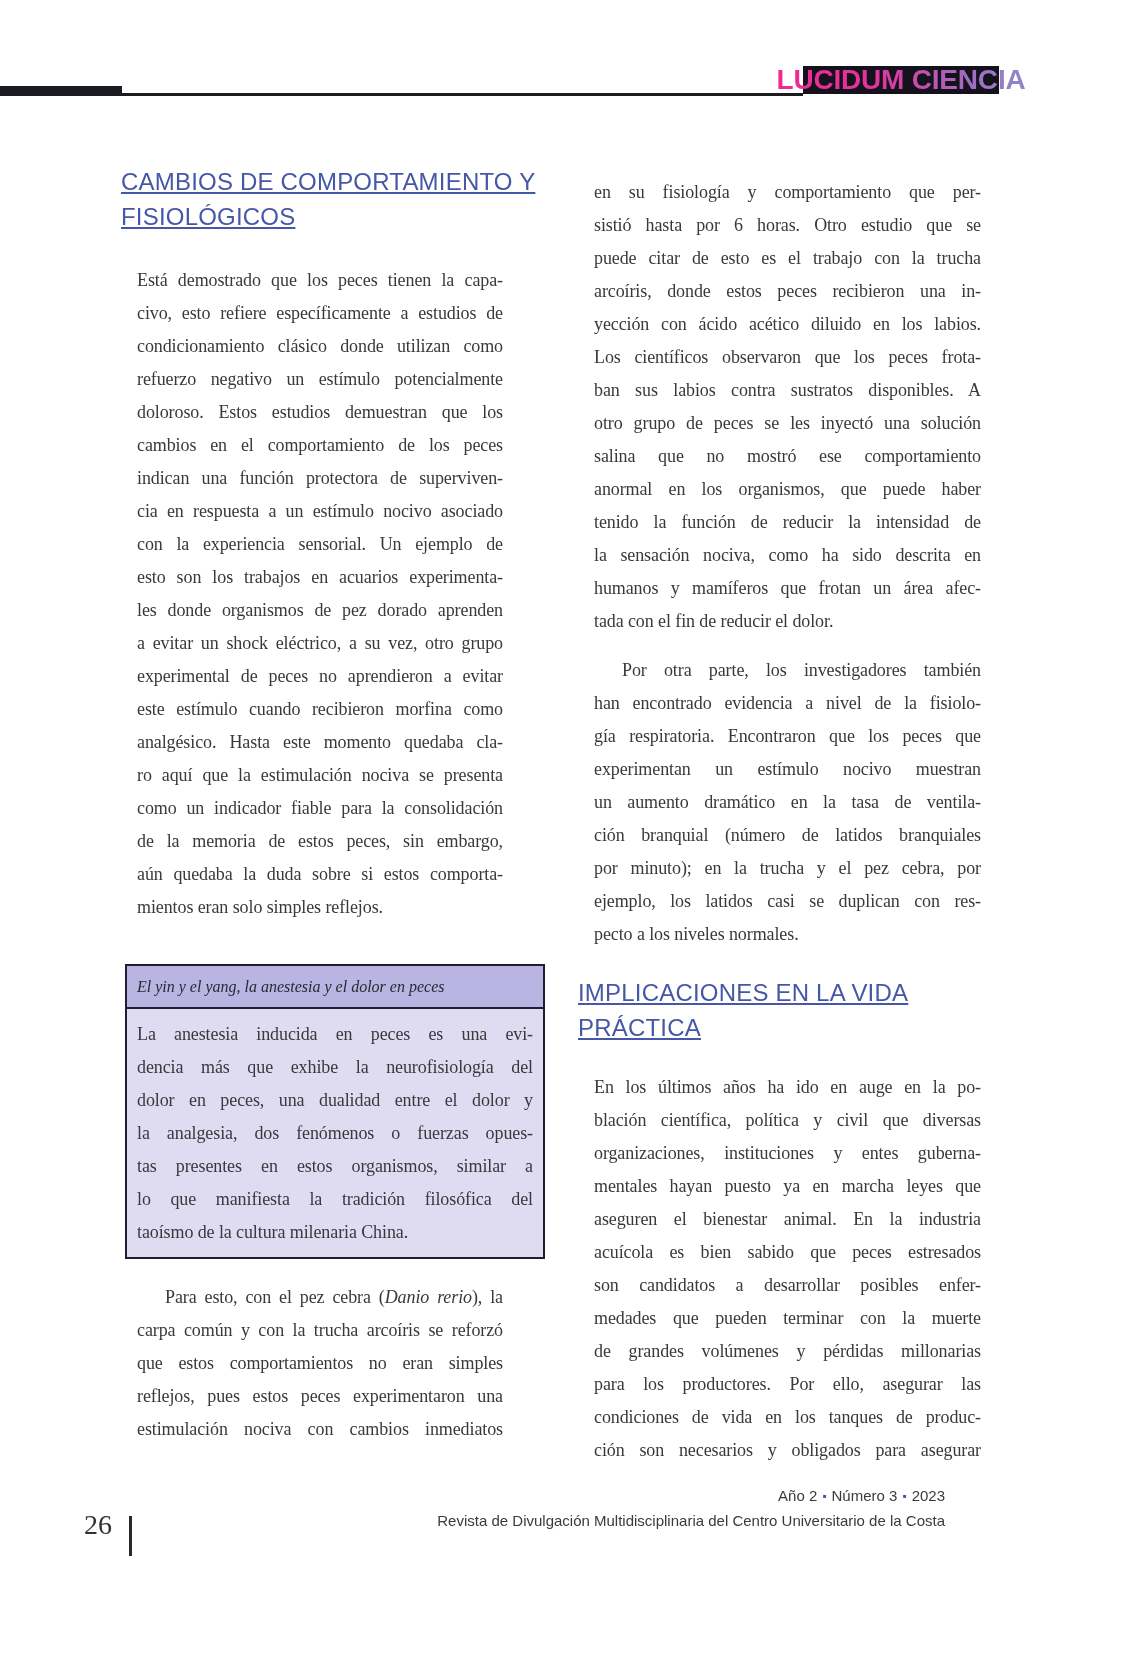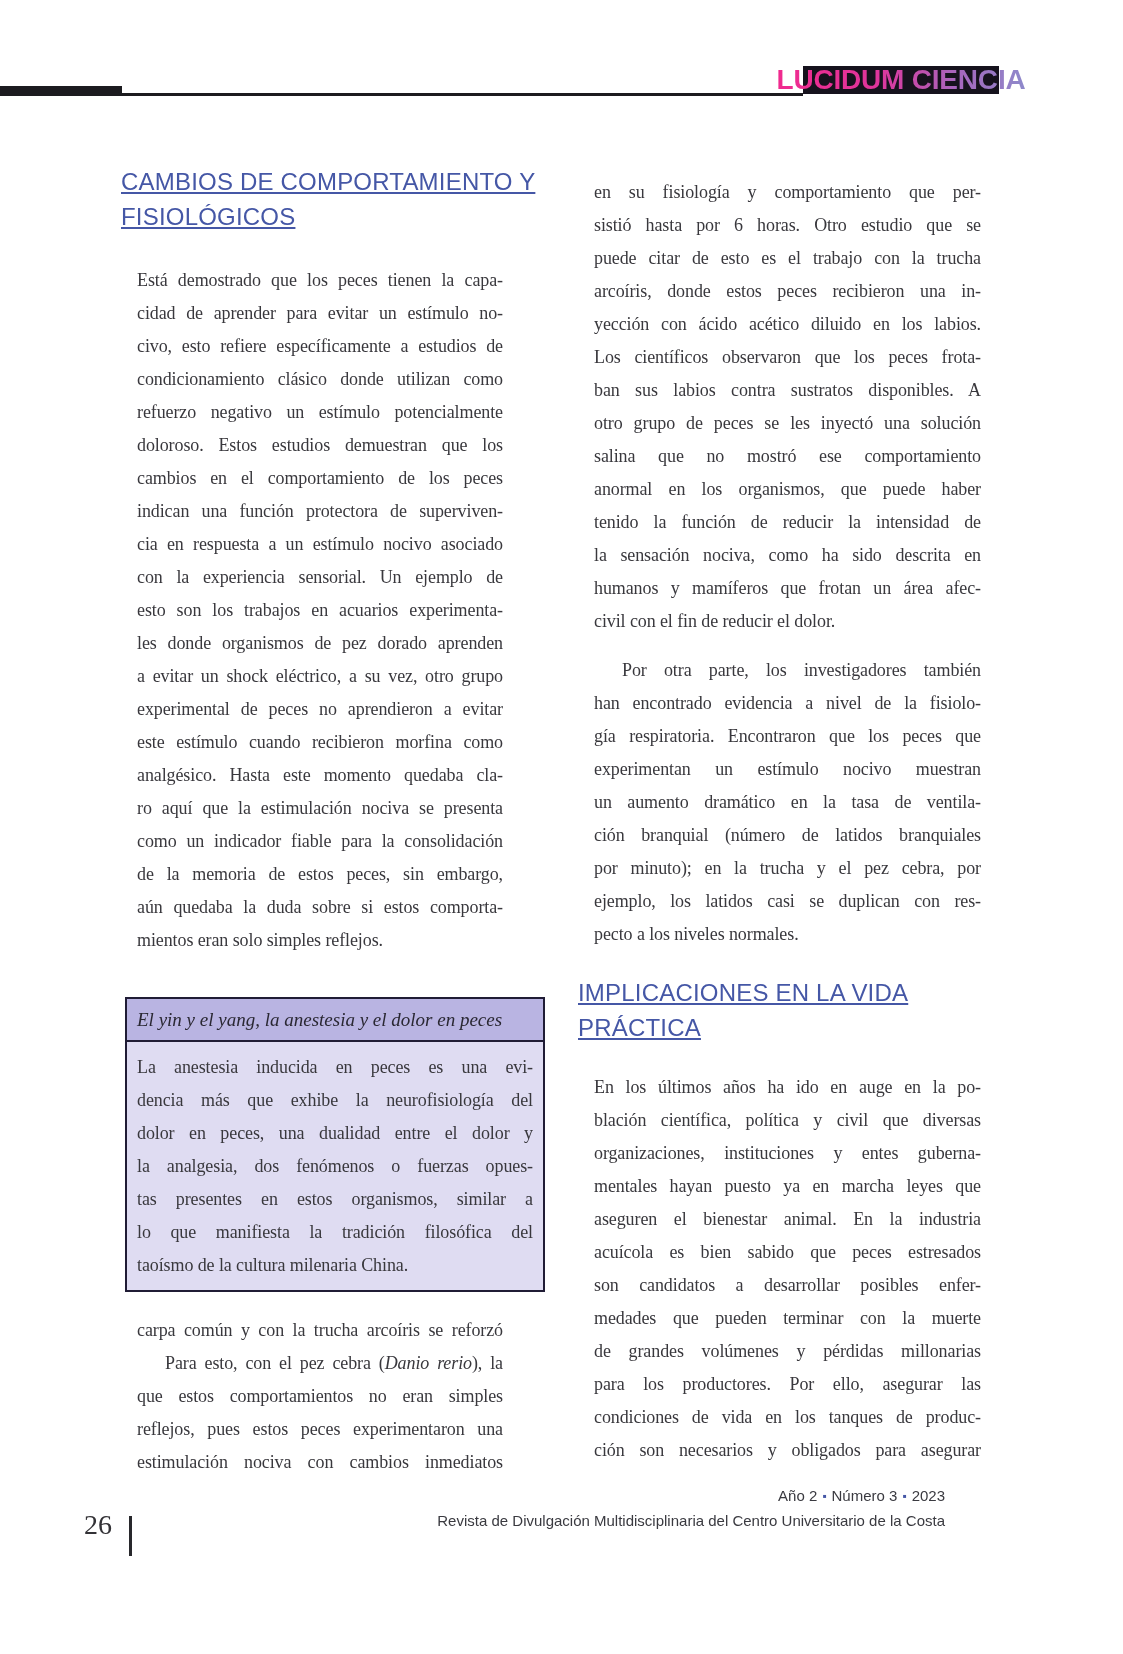--- a/index.html
+++ b/index.html
@@ -49,21 +49,21 @@
   .tline.indent{text-indent:28px;}
   
   .callout{
     margin:40px 0 0 4px;width:420px;box-sizing:border-box;
     border:2px solid var(--callout-border,#201c35);
   }
   .col-left .callout + .para{margin-top:22px;}
   .callout-title{
     background:var(--callout-header-bg,#b9b4e2);
     border-bottom:2px solid var(--callout-border,#201c35);
-    font-style:italic;font-size:19px;line-height:28px;
+    font-style:italic;font-size:16px;line-height:28px;
     padding:7px 10px 6px 10px;color:#2a2833;white-space:nowrap;overflow:hidden;
   }
   .callout-body{
     background:var(--callout-body-bg,#dfdcf2);
     padding:9px 10px 8px 10px;
   }
   
   .page-num{
     position:absolute;left:84px;top:1509px;font-size:28px;color:#333236;
     font-family:"Liberation Serif","DejaVu Serif",serif;
@@ -86,21 +86,20 @@
     <span class="logo-text">LUCIDUM CIENCIA</span>
   </div>
 
   <div class="col col-left" id="col-left">
       <div class="section-heading">
         <div class="h-line">CAMBIOS DE COMPORTAMIENTO Y</div>
         <div class="h-line">FISIOLÓGICOS</div>
       </div>
       <div class="para">
         <div class="tline">Está demostrado que los peces tienen la capa-</div>
-        <div class="tline">cidad de aprender para evitar un estímulo no-</div>
         <div class="tline">civo, esto refiere específicamente a estudios de</div>
         <div class="tline">condicionamiento clásico donde utilizan como</div>
         <div class="tline">refuerzo negativo un estímulo potencialmente</div>
         <div class="tline">doloroso. Estos estudios demuestran que los</div>
         <div class="tline">cambios en el comportamiento de los peces</div>
         <div class="tline">indican una función protectora de superviven-</div>
         <div class="tline">cia en respuesta a un estímulo nocivo asociado</div>
         <div class="tline">con la experiencia sensorial. Un ejemplo de</div>
         <div class="tline">esto son los trabajos en acuarios experimenta-</div>
         <div class="tline">les donde organismos de pez dorado aprenden</div>
@@ -120,43 +119,43 @@
           <div class="tline">La anestesia inducida en peces es una evi-</div>
           <div class="tline">dencia más que exhibe la neurofisiología del</div>
           <div class="tline">dolor en peces, una dualidad entre el dolor y</div>
           <div class="tline">la analgesia, dos fenómenos o fuerzas opues-</div>
           <div class="tline">tas presentes en estos organismos, similar a</div>
           <div class="tline">lo que manifiesta la tradición filosófica del</div>
           <div class="tline end">taoísmo de la cultura milenaria China.</div>
         </div>
       </div>
       <div class="para">
+        <div class="tline indent">Para esto, con el pez cebra (<i>Danio rerio</i>), la</div>
         <div class="tline">carpa común y con la trucha arcoíris se reforzó</div>
-        <div class="tline indent">Para esto, con el pez cebra (<i>Danio rerio</i>), la</div>
         <div class="tline">que estos comportamientos no eran simples</div>
         <div class="tline">reflejos, pues estos peces experimentaron una</div>
         <div class="tline">estimulación nociva con cambios inmediatos</div>
       </div>
     </div>
   <div class="col col-right" id="col-right">
       <div class="para">
         <div class="tline">en su fisiología y comportamiento que per-</div>
         <div class="tline">sistió hasta por 6 horas. Otro estudio que se</div>
         <div class="tline">puede citar de esto es el trabajo con la trucha</div>
         <div class="tline">arcoíris, donde estos peces recibieron una in-</div>
         <div class="tline">yección con ácido acético diluido en los labios.</div>
         <div class="tline">Los científicos observaron que los peces frota-</div>
         <div class="tline">ban sus labios contra sustratos disponibles. A</div>
         <div class="tline">otro grupo de peces se les inyectó una solución</div>
         <div class="tline">salina que no mostró ese comportamiento</div>
         <div class="tline">anormal en los organismos, que puede haber</div>
         <div class="tline">tenido la función de reducir la intensidad de</div>
         <div class="tline">la sensación nociva, como ha sido descrita en</div>
         <div class="tline">humanos y mamíferos que frotan un área afec-</div>
-        <div class="tline end">civil con el fin de reducir el dolor.</div>
+        <div class="tline end">tada con el fin de reducir el dolor.</div>
       </div>
       <div class="para">
         <div class="tline indent">Por otra parte, los investigadores también</div>
         <div class="tline">han encontrado evidencia a nivel de la fisiolo-</div>
         <div class="tline">gía respiratoria. Encontraron que los peces que</div>
         <div class="tline">experimentan un estímulo nocivo muestran</div>
         <div class="tline">un aumento dramático en la tasa de ventila-</div>
         <div class="tline">ción branquial (número de latidos branquiales</div>
         <div class="tline">por minuto); en la trucha y el pez cebra, por</div>
         <div class="tline">ejemplo, los latidos casi se duplican con res-</div>

